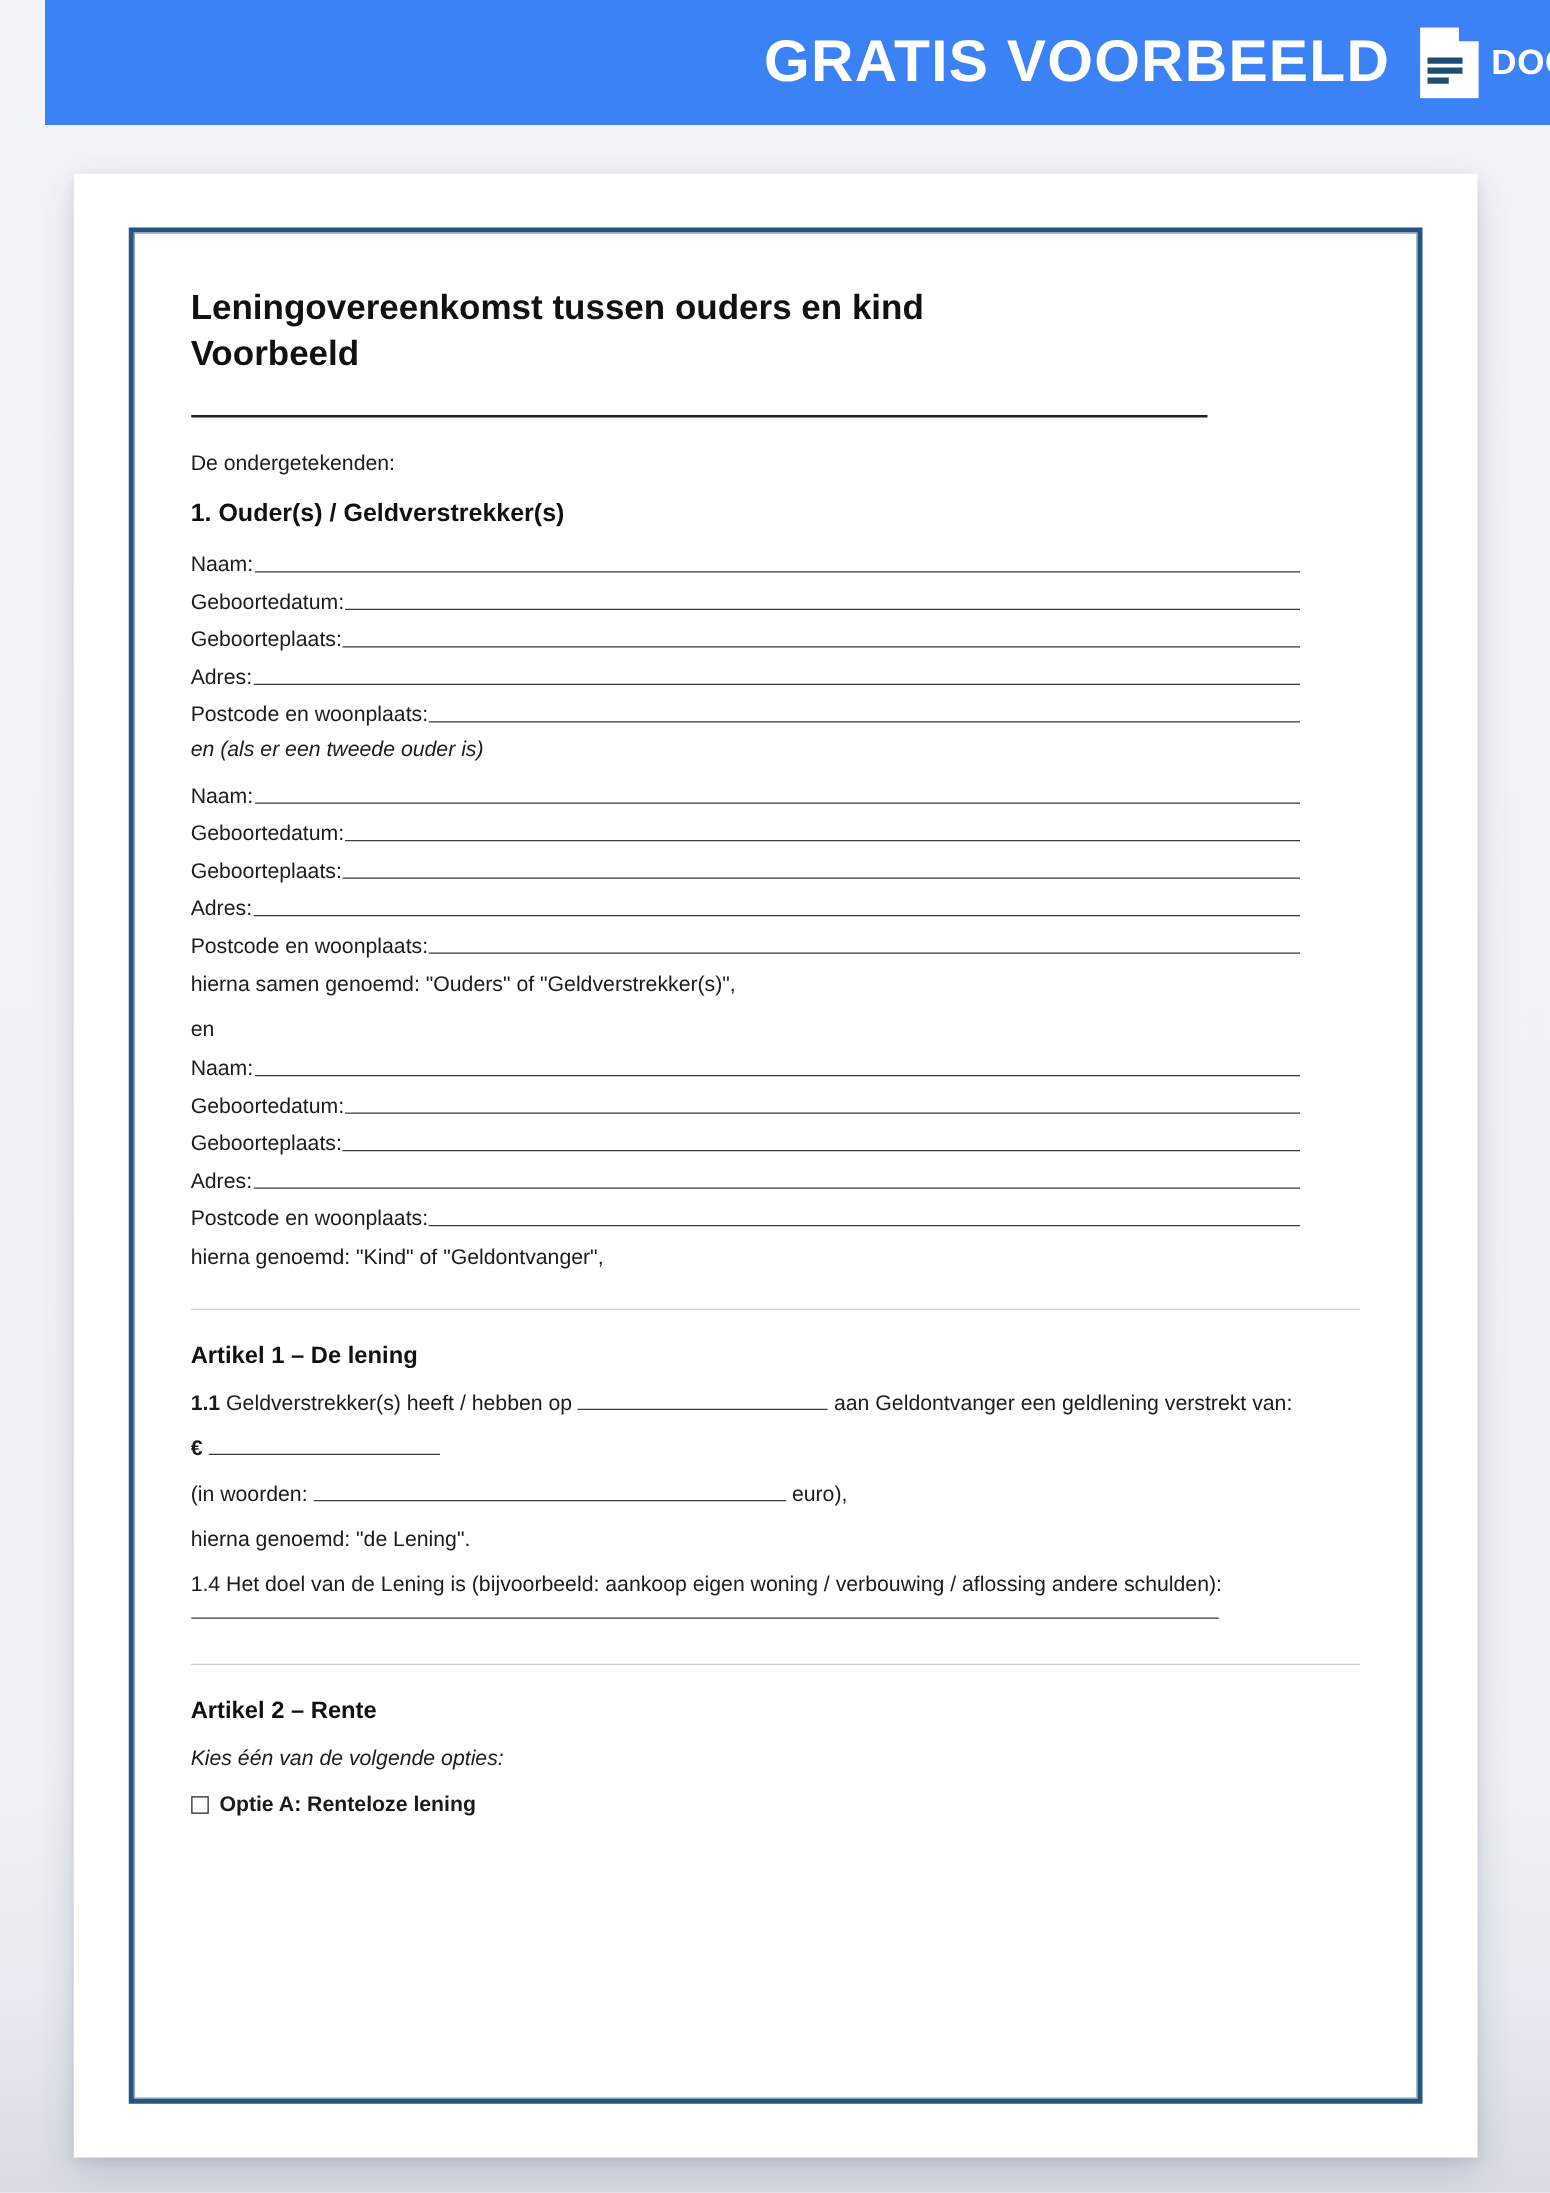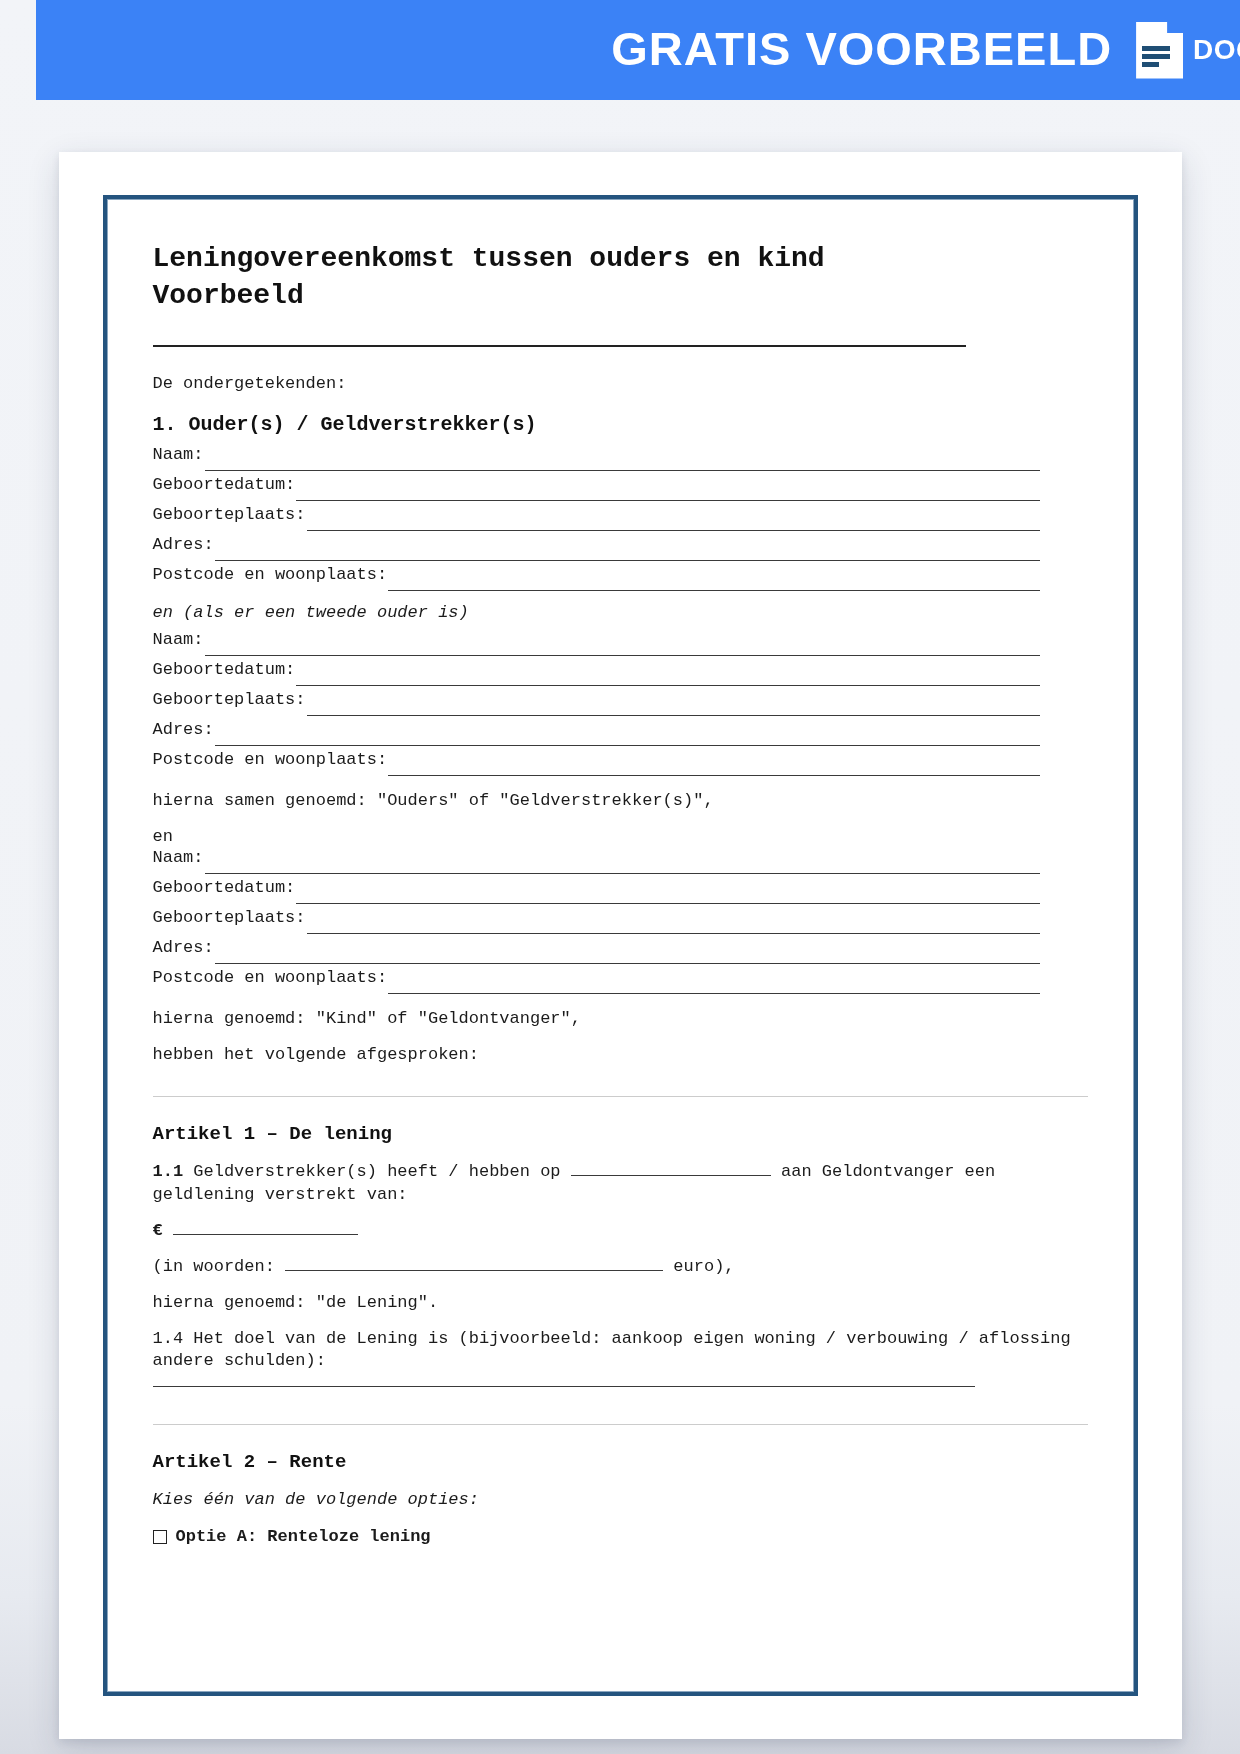--- a/index.html
+++ b/index.html
@@ -44,25 +44,24 @@
   .docx-label {
     color: #ffffff;
     font-size: 28px;
     font-weight: 800;
     letter-spacing: 0.5px;
   }
 
   
   .card {
     width: 1123px; height: 1587px;
-    margin: 52px auto 0;
+    margin: 39px auto 0;
     background: #ffffff;
     box-shadow: 0 10px 30px rgba(40, 50, 80, 0.16), 0 3px 8px rgba(40, 50, 80, 0.10);
     padding: 43px 44px;
-    font-family: Liberation Mono, monospace;
   }
   .page {
     width: 100%; height: 100%;
     border: 4px solid #24547f;
     box-shadow: inset 0 0 0 1px #8aa6c0;
     padding: 36px 46px 0 46px;
     overflow: hidden;
     color: #1b1b1b;
   }
 
@@ -84,21 +83,21 @@
   .h2 {
     font-size: 20px; font-weight: 700; color: #111111;
     margin: 14px 0 9px 0;
   }
   .h3 {
     font-size: 19px; font-weight: 700; color: #111111;
     margin: 0 0 16px 0;
   }
   .italic { font-style: italic; }
   .field-row {
-    display: flex; 
+    display: flex; align-items: flex-end;
     height: 30px;
   }
   .field-label { font-size: 17px; white-space: nowrap; line-height: 1.2; }
   .field-line {
     flex: 1;
     border-bottom: 1.5px solid #3a3a3a;
     margin: 0 48px 4px 1px;
   }
   .note { margin: 7px 0 6px 0; }
   .closing { margin: 10px 0 0 0; }
@@ -214,21 +213,20 @@
           <span class="field-label">Adres:</span>
           <span class="field-line"></span>
         </div>
         <div class="field-row">
           <span class="field-label">Postcode en woonplaats:</span>
           <span class="field-line"></span>
         </div>
       </div>
 
     <p class="closing">hierna genoemd: "Kind" of "Geldontvanger",</p>
-    <p class="connector">hebben het volgende afgesproken:</p>
 
     <hr class="section-divider">
 
     <div class="h3">Artikel 1 – De lening</div>
     <p><span class="seg-bold">1.1</span><span> Geldverstrekker(s) heeft / hebben op </span><span class="blank" style="width: 200px;"></span><span> aan Geldontvanger een geldlening verstrekt van:</span></p>
     <p><span class="seg-bold">€</span><span> </span><span class="blank" style="width: 185px;"></span></p>
     <p><span>(in woorden: </span><span class="blank" style="width: 378px;"></span><span> euro),</span></p>
     <p>hierna genoemd: "de Lening".</p>
     <p><span>1.4 Het doel van de Lening is (bijvoorbeeld: aankoop eigen woning / verbouwing / aflossing andere schulden):</span><span class="blank" style="width: 822px;"></span></p>
 

